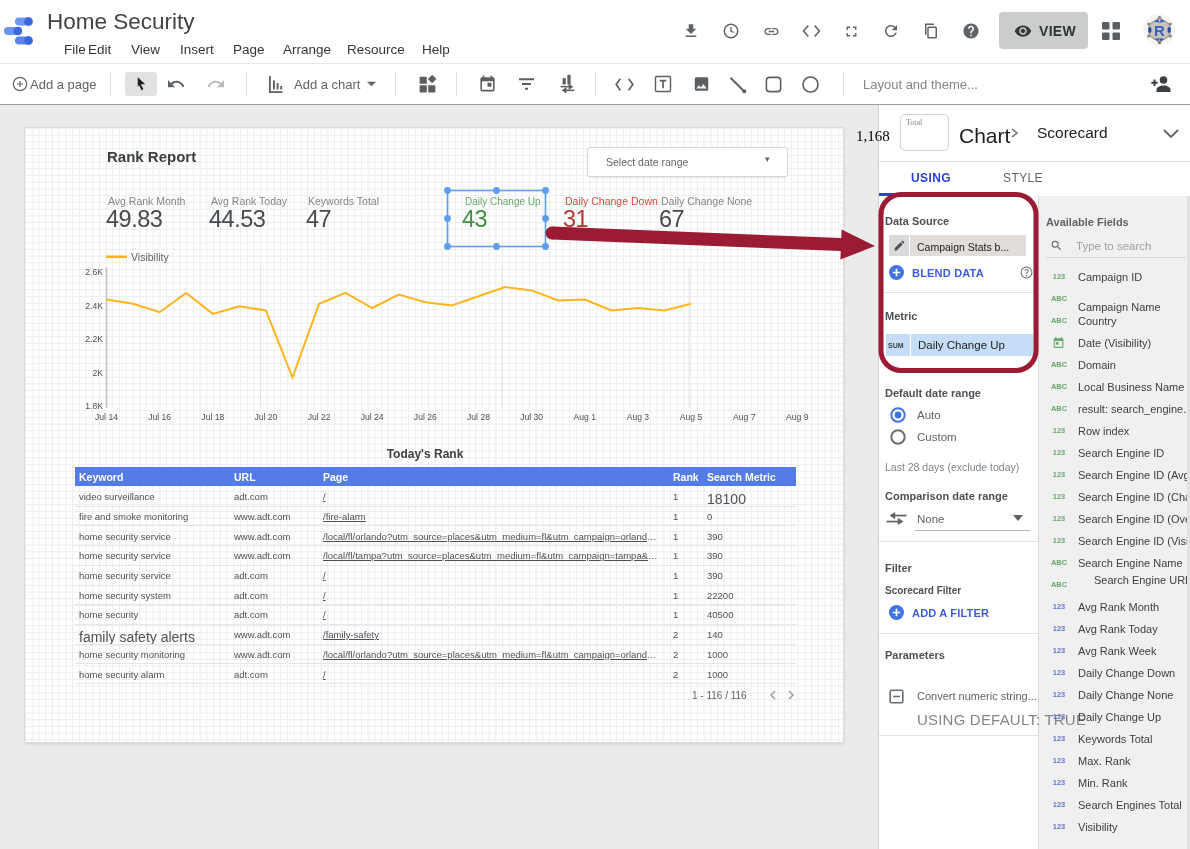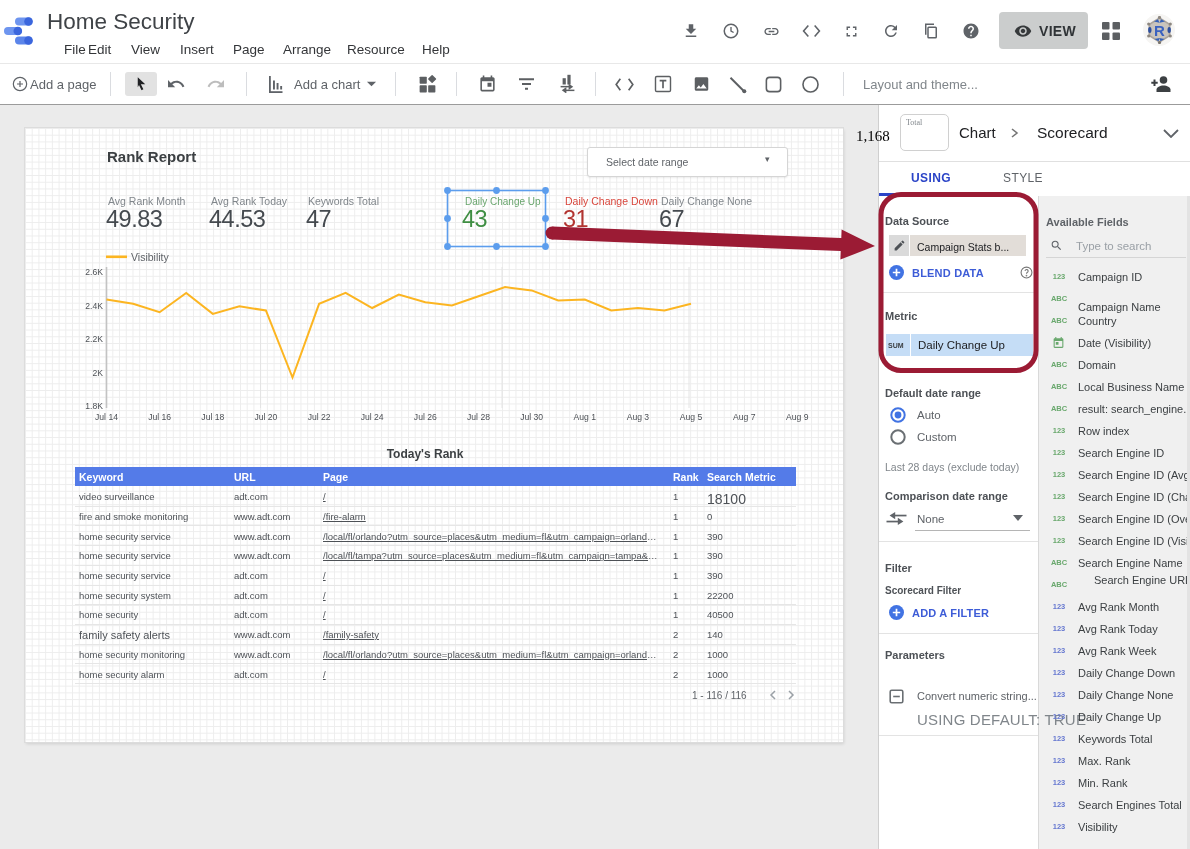--- a/index.html
+++ b/index.html
@@ -300,21 +300,21 @@
 <div class="ab" style="left:323px;top:589.7px;font-size:9.5px;color:#4d5156;text-decoration:underline;">/</div>
 <div class="ab" style="left:673px;top:589.7px;font-size:9.5px;color:#4d5156;">1</div>
 <div class="ab" style="left:707px;top:589.7px;font-size:9.5px;color:#4d5156;">22200</div>
 <div class="ab" style="left:75px;top:604.2px;width:721px;height:1px;background:#e6e6e6;"></div>
 <div class="ab" style="left:79px;top:609.4px;font-size:9.5px;color:#4d5156;">home security</div>
 <div class="ab" style="left:234px;top:609.4px;font-size:9.5px;color:#4d5156;">adt.com</div>
 <div class="ab" style="left:323px;top:609.4px;font-size:9.5px;color:#4d5156;text-decoration:underline;">/</div>
 <div class="ab" style="left:673px;top:609.4px;font-size:9.5px;color:#4d5156;">1</div>
 <div class="ab" style="left:707px;top:609.4px;font-size:9.5px;color:#4d5156;">40500</div>
 <div class="ab" style="left:75px;top:623.9px;width:721px;height:1px;background:#e6e6e6;"></div>
-<div class="ab" style="left:79px;top:629.1px;font-size:11px;color:#4d5156;">family safety alerts</div>
+<div class="ab" style="left:79px;top:629.1px;font-size:14px;color:#4d5156;">family safety alerts</div>
 <div class="ab" style="left:234px;top:629.1px;font-size:9.5px;color:#4d5156;">www.adt.com</div>
 <div class="ab" style="left:323px;top:629.1px;font-size:9.5px;color:#4d5156;text-decoration:underline;">/family-safety</div>
 <div class="ab" style="left:673px;top:629.1px;font-size:9.5px;color:#4d5156;">2</div>
 <div class="ab" style="left:707px;top:629.1px;font-size:9.5px;color:#4d5156;">140</div>
 <div class="ab" style="left:75px;top:643.6px;width:721px;height:1px;background:#e6e6e6;"></div>
 <div class="ab" style="left:79px;top:648.8px;font-size:9.5px;color:#4d5156;">home security monitoring</div>
 <div class="ab" style="left:234px;top:648.8px;font-size:9.5px;color:#4d5156;">www.adt.com</div>
 <div class="ab" style="left:323px;top:648.8px;font-size:9.5px;color:#4d5156;text-decoration:underline;max-width:337px;overflow:hidden;white-space:nowrap;text-overflow:ellipsis;">/local/fl/orlando?utm_source=places&amp;utm_medium=fl&amp;utm_campaign=orlando&amp;utm_term...</div>
 <div class="ab" style="left:673px;top:648.8px;font-size:9.5px;color:#4d5156;">2</div>
 <div class="ab" style="left:707px;top:648.8px;font-size:9.5px;color:#4d5156;">1000</div>
@@ -333,21 +333,21 @@
     <polyline points="3,1 7,5 3,9"></polyline>
   </svg>
 
 <div class="ab" style="left:878px;top:105px;width:312px;height:744px;background:#fff;border-left:1px solid #cfcfcf;box-sizing:border-box;"></div>
 <div class="ab" style="left:1039px;top:196px;width:151px;height:653px;background:#f0f0f0;"></div>
 <div class="ab" style="left:1038px;top:196px;width:1px;height:653px;background:#d9d9d9;"></div>
 
 <div class="ab" style="left:900px;top:114px;width:49px;height:37px;background:#fff;border:1px solid #d0d0d0;border-radius:5px;box-sizing:border-box;"></div>
 <div class="ab" style="left:906px;top:118px;font-size:8px;color:#80868b;font-family:'Liberation Serif',serif;">Total</div>
 <div class="ab" style="left:856px;top:128px;font-size:15px;color:#000000;font-family:'Liberation Serif',serif;">1,168</div>
-<div class="ab" style="left:959px;top:124px;font-size:15px;color:#202124;">Chart</div>
+<div class="ab" style="left:959px;top:124px;font-size:21px;color:#202124;">Chart</div>
 <svg class="ab" style="left:1010px;top:128px" width="9" height="10" viewBox="0 0 9 10" fill="none" stroke="#757575" stroke-width="1.6">
     <polyline points="2,1 7,5 2,9"></polyline>
   </svg>
 <div class="ab" style="left:1027px;top:124px;font-size:15.5px;color:#202124;margin-left:10px;">Scorecard</div>
 <svg class="ab" style="left:1163px;top:129px" width="16" height="9" viewBox="0 0 16 9" fill="none" stroke="#5f6368" stroke-width="1.8">
     <polyline points="1,1 8,8 15,1"></polyline>
   </svg>
 <div class="ab" style="left:879px;top:161px;width:311px;height:1px;background:#e0e0e0;"></div>
 
 <div class="ab bold" style="left:911px;top:171px;font-size:12px;color:#2b44c7;letter-spacing:.4px;">USING</div>

